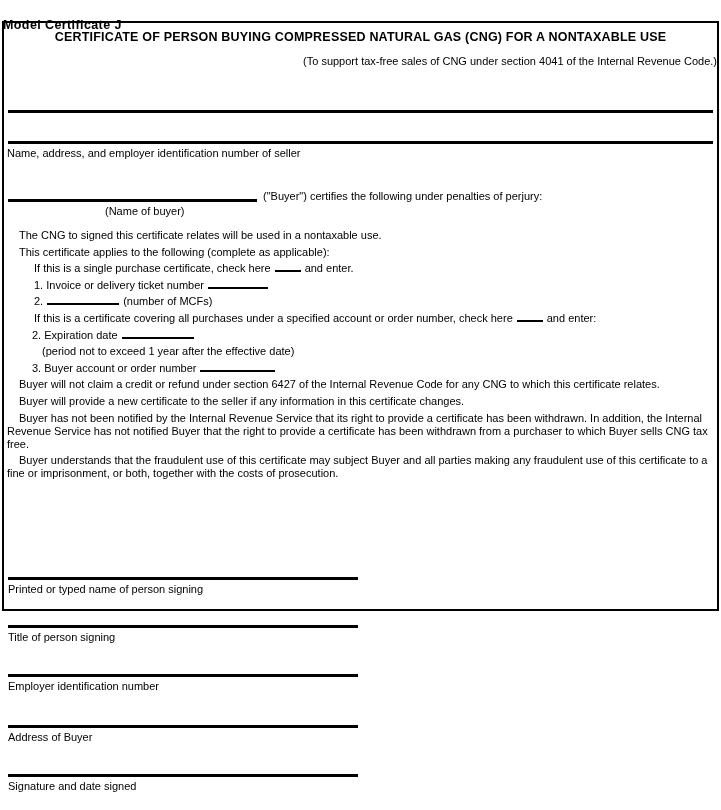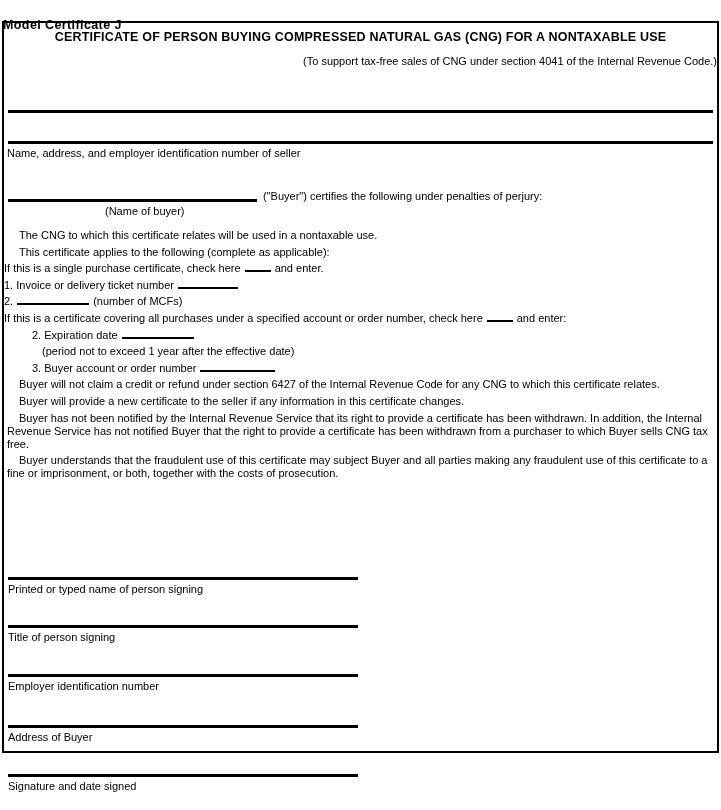--- a/index.html
+++ b/index.html
@@ -20,21 +20,21 @@
     font-size: 12.5px;
     font-weight: bold;
     letter-spacing: 0.4px;
     margin-top: 17px;
   }
   .cert-box {
     position: absolute;
     left: 2px;
     top: 21px;
     width: 717px;
-    height: 732px;
+    height: 590px;
     border: 2px solid #000000;
   }
   .cert-heading {
     position: absolute;
     top: 7px;
     left: 0;
     width: 100%;
     text-align: center;
     font-size: 12.5px;
     font-weight: bold;
@@ -58,21 +58,21 @@
   .body-text {
     position: absolute;
     top: 206px;
     left: 0;
     width: 711px;
     font-size: 11px;
     line-height: 13px;
   }
   .bl { margin: 0 0 3.6px 0; }
   .para   { margin-left: 3px;  text-indent: 12px; }
-  .item   { margin-left: 0; }
+  .item   { margin-left: 30px; }
   .subitem{ margin-left: 28px; }
   .subnote{ margin-left: 38px; }
   .blank {
     display: inline-block;
     height: 10px;
     border-bottom: 2px solid #000000;
     margin: 0 4px;
     vertical-align: baseline;
   }
   .sig-section { position: absolute; inset: 0; pointer-events: none; }
@@ -97,21 +97,21 @@
 
     <div class="rule rule-1"></div>
     <div class="rule rule-2"></div>
     <div class="seller-label">Name, address, and employer identification number of seller</div>
 
     <div class="buyer-underline"></div>
     <div class="perjury">("Buyer") certifies the following under penalties of perjury:</div>
     <div class="buyer-caption">(Name of buyer)</div>
 
     <div class="body-text">
-        <div class="bl para">The CNG to which this certificate relates will be used in a nontaxable use.</div>
+        <div class="bl para">The CNG to signed this certificate relates will be used in a nontaxable use.</div>
         <div class="bl para">This certificate applies to the following (complete as applicable):</div>
         <div class="bl item">If this is a single purchase certificate, check here<span class="blank" style="width: 26px;"></span>and enter.</div>
         <div class="bl item">1. Invoice or delivery ticket number<span class="blank" style="width: 60px;"></span></div>
         <div class="bl item">2.<span class="blank" style="width: 72px;"></span>(number of MCFs)</div>
         <div class="bl item">If this is a certificate covering all purchases under a specified account or order number, check here<span class="blank" style="width: 26px;"></span>and enter:</div>
         <div class="bl subitem">2. Expiration date<span class="blank" style="width: 72px;"></span></div>
         <div class="bl subnote">(period not to exceed 1 year after the effective date)</div>
         <div class="bl subitem">3. Buyer account or order number<span class="blank" style="width: 75px;"></span></div>
         <div class="bl para">Buyer will not claim a credit or refund under section 6427 of the Internal Revenue Code for any CNG to which this certificate relates.</div>
         <div class="bl para">Buyer will provide a new certificate to the seller if any information in this certificate changes.</div>

